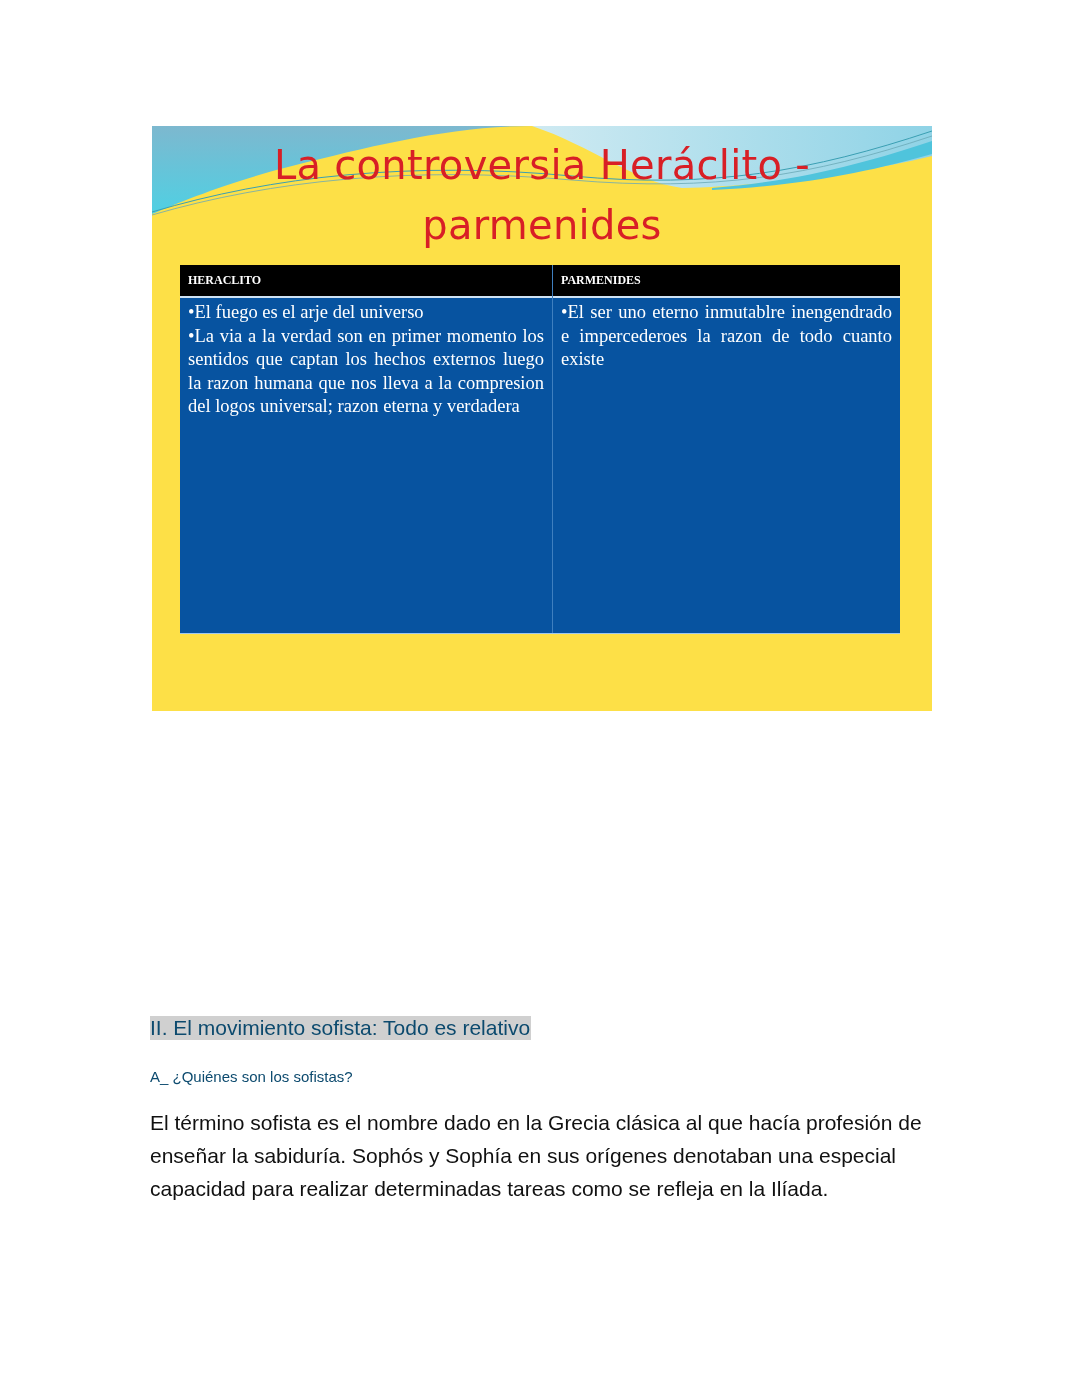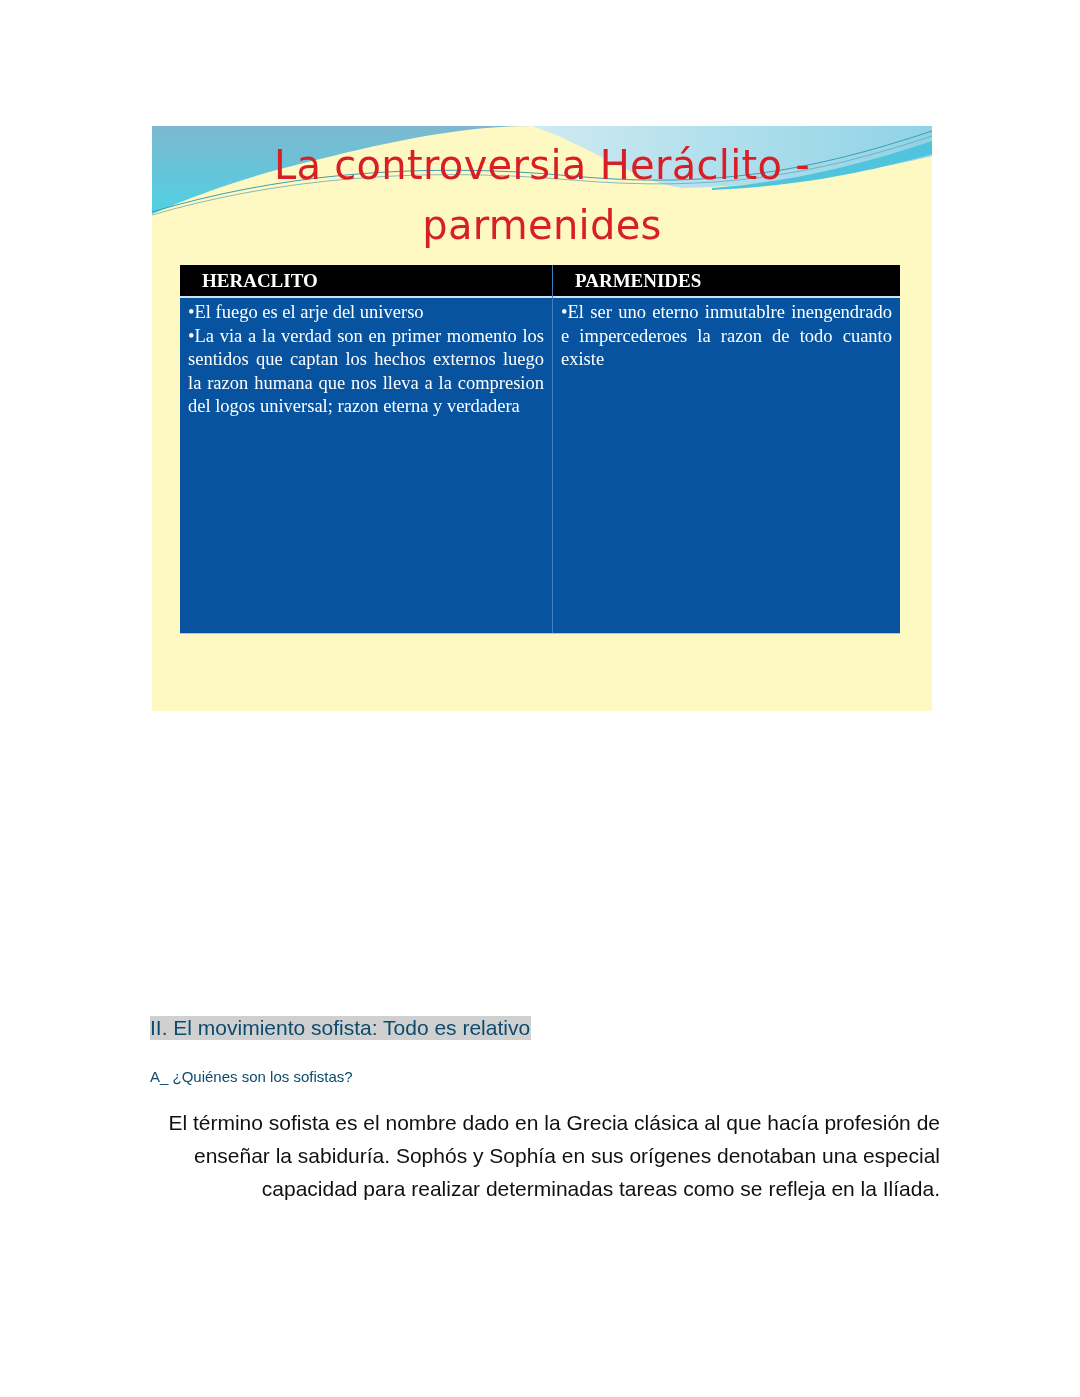--- a/index.html
+++ b/index.html
@@ -2,58 +2,58 @@
 <html><head>
   <meta charset="utf-8">
   <style>
     html, body { margin: 0; padding: 0; }
     body {
       width: 1080px; height: 1397px; background: #ffffff; position: relative;
       overflow: hidden; font-family: "Liberation Sans", sans-serif;
     }
     .slide {
       position: absolute; left: 152px; top: 126px; width: 780px; height: 585px;
-      background: #fef9c3; overflow: hidden;
+      background: #fde047; overflow: hidden;
     }
     .slide svg.wave { position: absolute; left: 0; top: 0; }
     .slide-title {
       position: absolute; left: 0; width: 780px; text-align: center;
       color: #d81f26; font-family: "DejaVu Sans", sans-serif; font-size: 40px;
       line-height: 58px; letter-spacing: 0.3px;
     }
     .slide-title.l1 { top: 10px; }
     .slide-title.l2 { top: 70px; }
     .cmp-table {
       position: absolute; left: 28px; top: 139px; width: 720px; height: 368px;
       background: #0753a0; border-collapse: collapse;
       box-shadow: 0 1px 0 #9fc9f0;
     }
     .col { position: absolute; top: 0; height: 368px; }
     .col.left { left: 0; width: 372px; }
     .col.right { left: 373px; width: 347px; }
     .divider { position: absolute; left: 372px; top: 0; width: 1px; height: 368px; background: #3f7fbf; }
     .col-head {
       height: 31px; background: #000; color: #fff; font-family: "Liberation Serif", serif;
-      font-weight: bold; font-size: 19px; line-height: 31px; padding-left: 22px;
+      font-weight: bold; font-size: 12px; line-height: 31px; padding-left: 8px;
       border-bottom: 2px solid #cfe3f5;
     }
     .col-body {
       padding: 3px 8px 0 8px; color: #ffffff; font-family: Liberation Serif, serif;
       font-size: 18.5px; line-height: 23.5px; text-align: justify;
     }
     .col-body p { margin: 0; }
     .doc {
       position: absolute; left: 150px; width: 790px; font-family: "Liberation Sans", sans-serif;
     }
     .sec-heading {
       top: 1012px; font-size: 21px; line-height: 31px; color: #0c4a6e;
     }
     .sec-heading span { background: #d0d0d0; padding: 0 1px 1px 0; }
     .sub-heading { top: 1061px; font-size: 15px; line-height: 31px; color: #0c4a6e; }
-    .para { top: 1106px; font-size: 21px; line-height: 33px; color: #111; width: 790px; text-align: right; }
+    .para { top: 1106px; font-size: 21px; line-height: 33px; color: #111; width: 790px; }
   </style>
 </head>
 <body>
 
 <div class="slide">
   <svg class="wave" width="780" height="120" viewBox="0 0 780 120">
     <defs>
       <linearGradient id="g1" x1="0" y1="0" x2="0" y2="1">
         <stop offset="0" stop-color="#7db8cf"></stop>
         <stop offset="1" stop-color="#4fd0e3"></stop>

